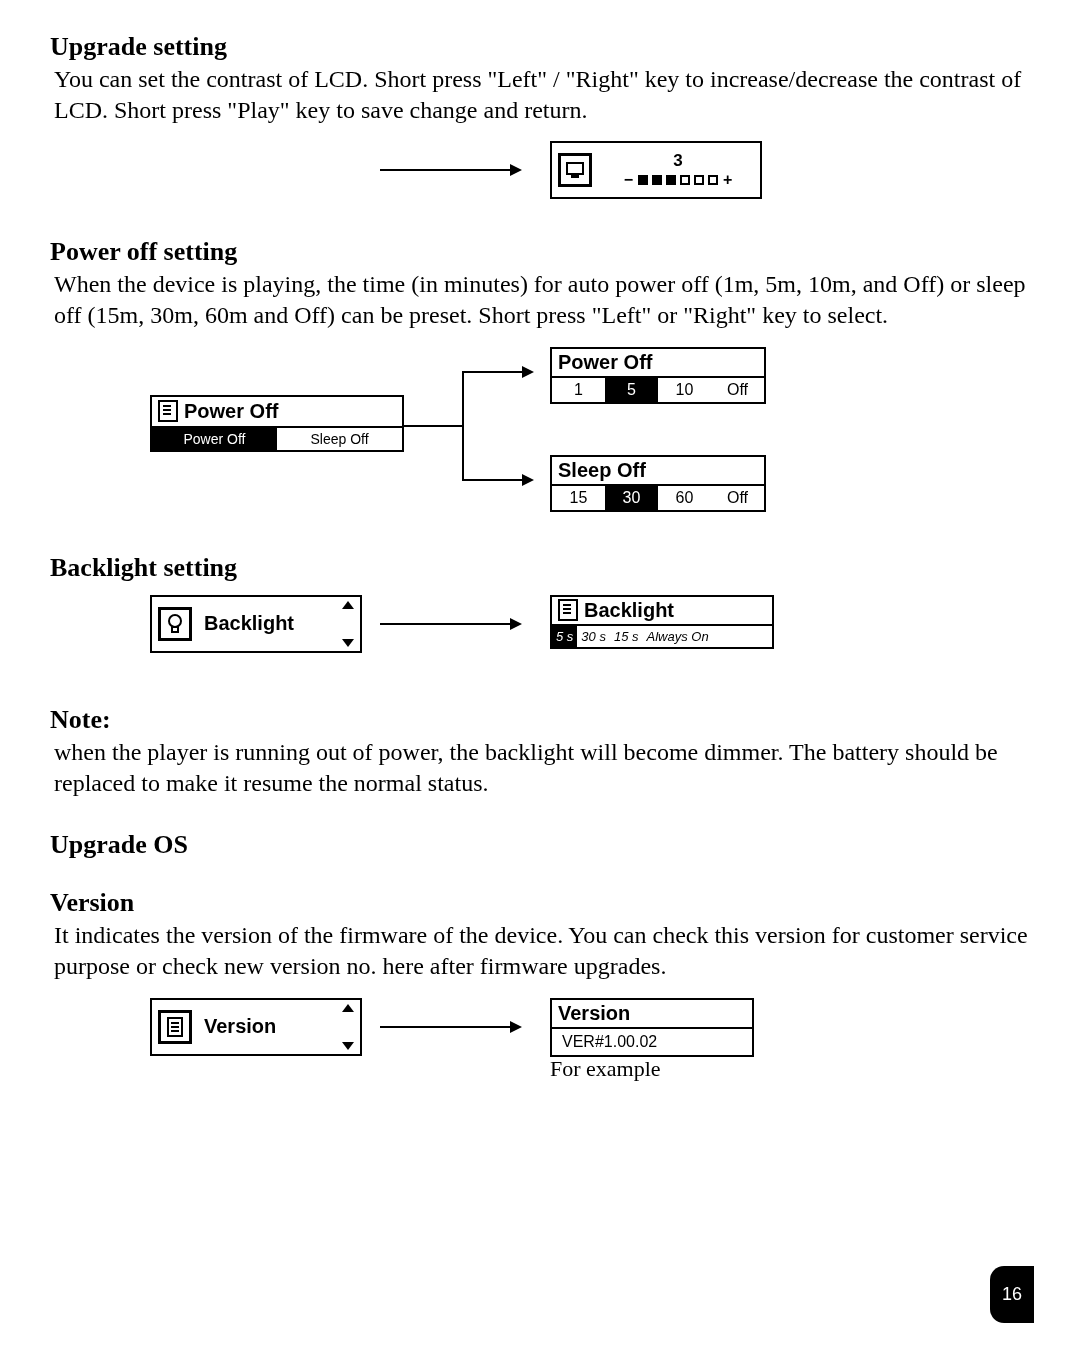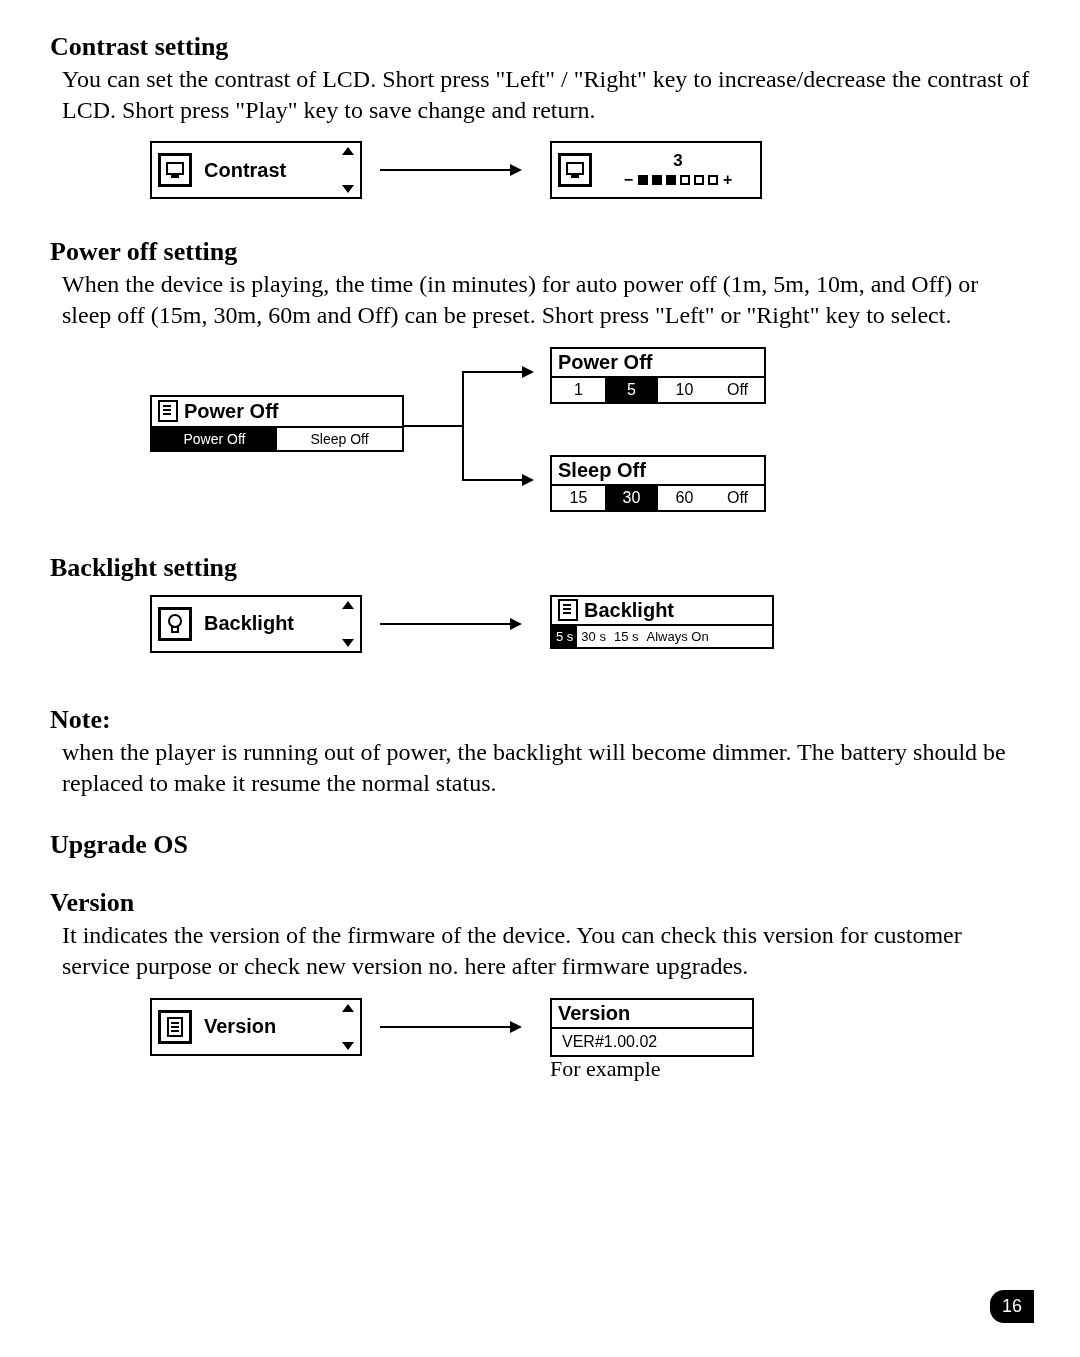--- a/index.html
+++ b/index.html
@@ -11,21 +11,21 @@
   }
   .page{
     padding:32px 50px 0 50px;
   }
   h3.sec{
     font-size:26px;font-weight:bold;
     margin:0 0 2px 0;
   }
   p.body{
     font-size:24px;line-height:1.28;
-    margin:0 0 6px 12px;
+    margin:0 0 6px 4px;
   }
   .gap-s{height:10px;}
   .gap-m{height:26px;}
   .gap-l{height:40px;}
   .diagram{position:relative;margin-left:100px;}
   .lcd{
     border:2px solid #000;background:#fff;
     display:inline-block;vertical-align:top;
     box-sizing:border-box;
   }
@@ -88,65 +88,50 @@
   .sub-title{font-family:Tahoma,Arial,sans-serif;font-weight:bold;font-size:20px;padding:2px 6px;border-bottom:2px solid #000;}
   .sub-vals{display:flex;font-family:Tahoma,Arial,sans-serif;font-size:16px;}
   .sv{flex:1;text-align:center;padding:3px 0;}
   .sv.sel{background:#000;color:#fff;}
   
   .bl-panel{
     width:220px;border:2px solid #000;position:absolute;left:400px;top:0;
     background:#fff;
   }
   .bl-title{display:flex;align-items:center;font-family:Tahoma,Arial,sans-serif;font-weight:bold;font-size:20px;padding:2px 6px;border-bottom:2px solid #000;}
-  .bl-vals{display:flex;font-family:Tahoma,Arial,sans-serif;font-size:13px;}
+  .bl-vals{display:flex;font-family:Tahoma,Arial,sans-serif;font-size:13px;font-style:italic;}
   .bl-v{padding:3px 4px;white-space:nowrap;}
   .bl-v.sel{background:#000;color:#fff;}
   
   .ver-panel{
     width:200px;border:2px solid #000;position:absolute;left:400px;top:0;
     background:#fff;font-family:Tahoma,Arial,sans-serif;
   }
   .ver-t{font-weight:bold;font-size:20px;padding:2px 6px;border-bottom:2px solid #000;}
   .ver-v{font-size:16px;padding:4px 10px;}
   .caption{font-family:"Times New Roman",serif;font-size:22px;}
   
   .vline{position:absolute;width:2px;background:#000;}
   .hline{position:absolute;height:2px;background:#000;}
   
   .page-num{
     position:absolute;right:46px;bottom:34px;
     background:#000;color:#fff;font-family:Arial,sans-serif;
-    font-size:18px;padding:6px 12px;border-radius:14px 0 0 14px;margin-top:39px;
+    font-size:18px;padding:18px 12px;border-radius:14px 0 0 14px;margin-top:39px;
   }
 </style>
 </head>
 <body>
 
 <div class="page">
 
-  <h3 class="sec">Contrast setting</h3>
+  <h3 class="sec">Upgrade setting</h3>
   <p class="body">You can set the contrast of LCD. Short press "Left" / "Right" key to increase/decrease the contrast of LCD. Short press "Play" key to save change and return.</p>
   <div class="gap-s"></div>
   <div class="diagram" style="height:70px;">
-    <div class="lcd small" style="position:absolute;left:0;top:0;">
-      <div class="lcd-inner">
-        <div class="ico">
-          <svg width="20" height="20" viewBox="0 0 20 20">
-              <rect x="2" y="3" width="16" height="11" fill="none" stroke="#000" stroke-width="2"></rect>
-              <rect x="6" y="15" width="8" height="3" fill="#000"></rect>
-            </svg>
-        </div>
-        <div class="lbl">Contrast</div>
-        <div class="udbox">
-            <div class="tri-up"></div>
-            <div class="tri-down"></div>
-          </div>
-      </div>
-    </div>
     <div class="arrow" style="left:230px;top:28px;width:140px;"></div>
     <div class="lcd right" style="position:absolute;left:400px;top:0;">
       <div class="lcd-inner">
         <div class="ico">
           <svg width="20" height="20" viewBox="0 0 20 20">
               <rect x="2" y="3" width="16" height="11" fill="none" stroke="#000" stroke-width="2"></rect>
               <rect x="6" y="15" width="8" height="3" fill="#000"></rect>
             </svg>
         </div>
         <div style="flex:1;display:flex;flex-direction:column;align-items:center;justify-content:center;">

